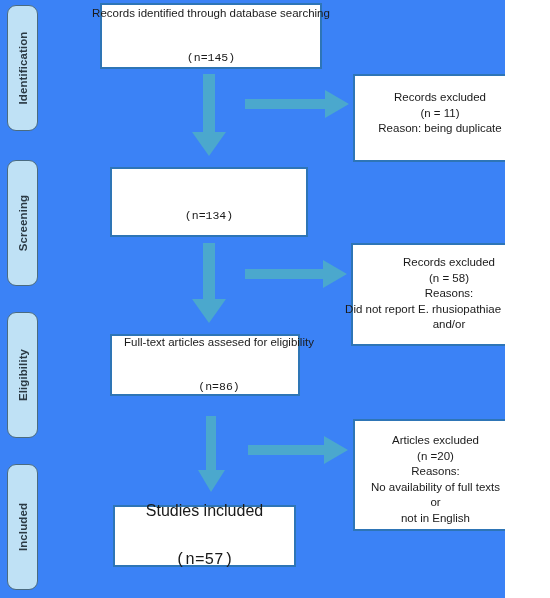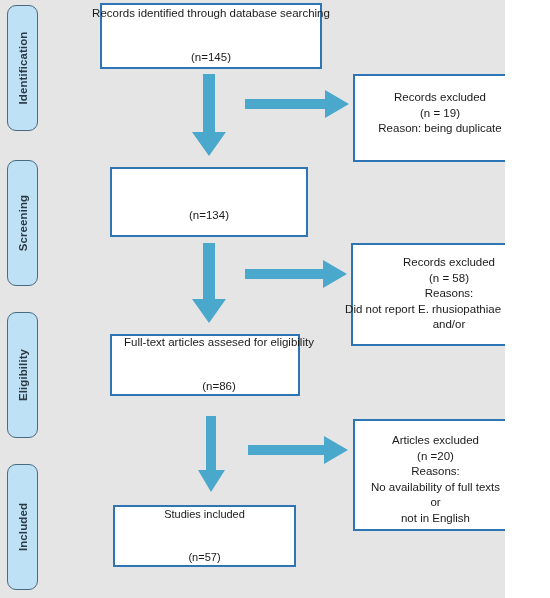--- a/index.html
+++ b/index.html
@@ -9,21 +9,21 @@
   }
   body {
     font-family: "Liberation Sans", sans-serif;
     color: #1a1a1a;
   }
   #diagram {
     position: relative;
     width: 505px;
     height: 598px;
     overflow: hidden;
-    background: #e5e5e5;
+    background: #3b82f6;
   }
 
   
   .stage-tab {
     position: absolute;
     width: 31px;
     background: #bfe1f5;
     border: 1.5px solid #4a6b80;
     border-radius: 9px;
     box-sizing: border-box;
@@ -53,22 +53,22 @@
   }
   .flow-box.center-v { justify-content: center; }
   .flow-box.top-v { justify-content: flex-start; }
 
   .box-line {
     font-size: 11.5px;
     line-height: 1.35;
     color: #1a1a1a;
     white-space: nowrap;
   }
-  .box-line.gap-above { margin-top: 28px; }
-  .box-line.big { font-size: 11px; }
+  .box-line.gap-above { margin-top: 28px; font-family: Liberation Mono, monospace; }
+  .box-line.big { font-size: 16px; }
   .box-line .sci { }
 
   
   .arrow {
     position: absolute;
   }
   .arrow svg { display: block; }
 </style>
 </head>
 <body>
@@ -105,21 +105,21 @@
     <span class="box-line gap-above">(n=86)</span>
   </div>
 
   <div class="flow-box center-v" style="left:113px; top:505px; width:183px; height:62px;">
     <span class="box-line big">Studies included</span>
     <span class="box-line big gap-above">(n=57)</span>
   </div>
 
   <div class="flow-box top-v" style="left:353px; top:74px; width:174px; height:88px; padding-top:14px;">
     <span class="box-line">Records excluded</span>
-    <span class="box-line">(n = 19)</span>
+    <span class="box-line">(n = 11)</span>
     <span class="box-line">Reason: being duplicate</span>
   </div>
 
   <div class="flow-box top-v" style="left:351px; top:243px; width:196px; height:103px; padding-top:10px;">
     <span class="box-line">Records excluded</span>
     <span class="box-line">(n = 58)</span>
     <span class="box-line">Reasons:</span>
     <span class="box-line"><span>Did not report </span><span class="sci">E. rhusiopathiae</span><span> infections</span></span>
     <span class="box-line">and/or</span>
   </div>

